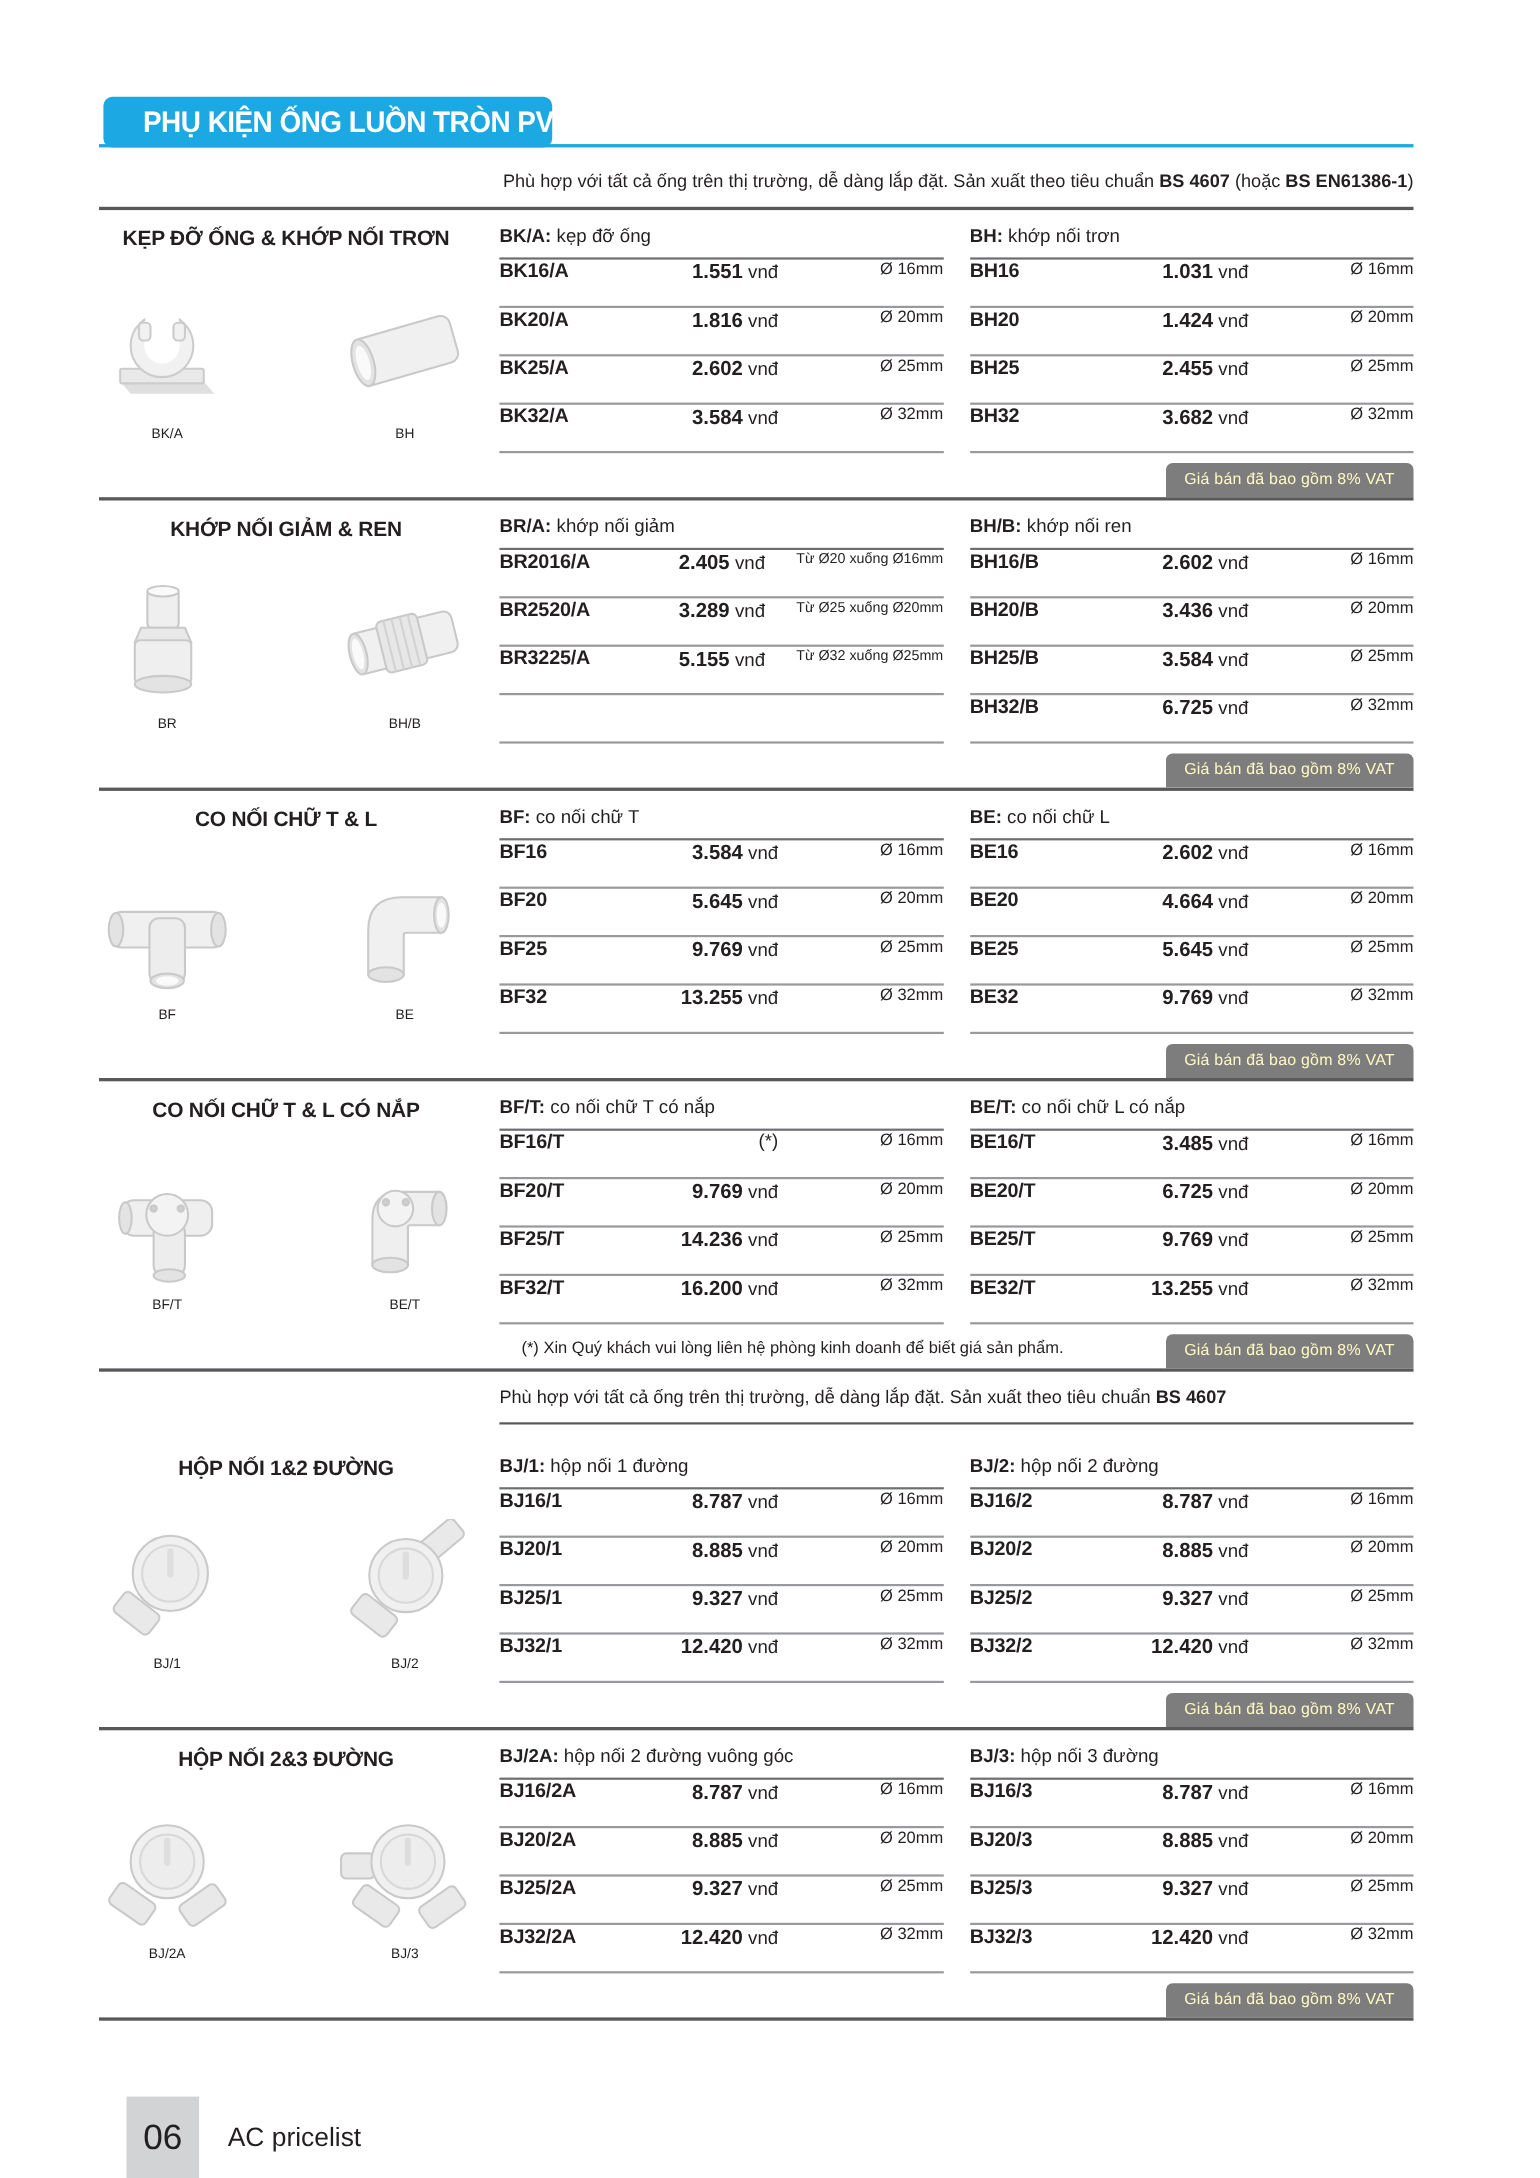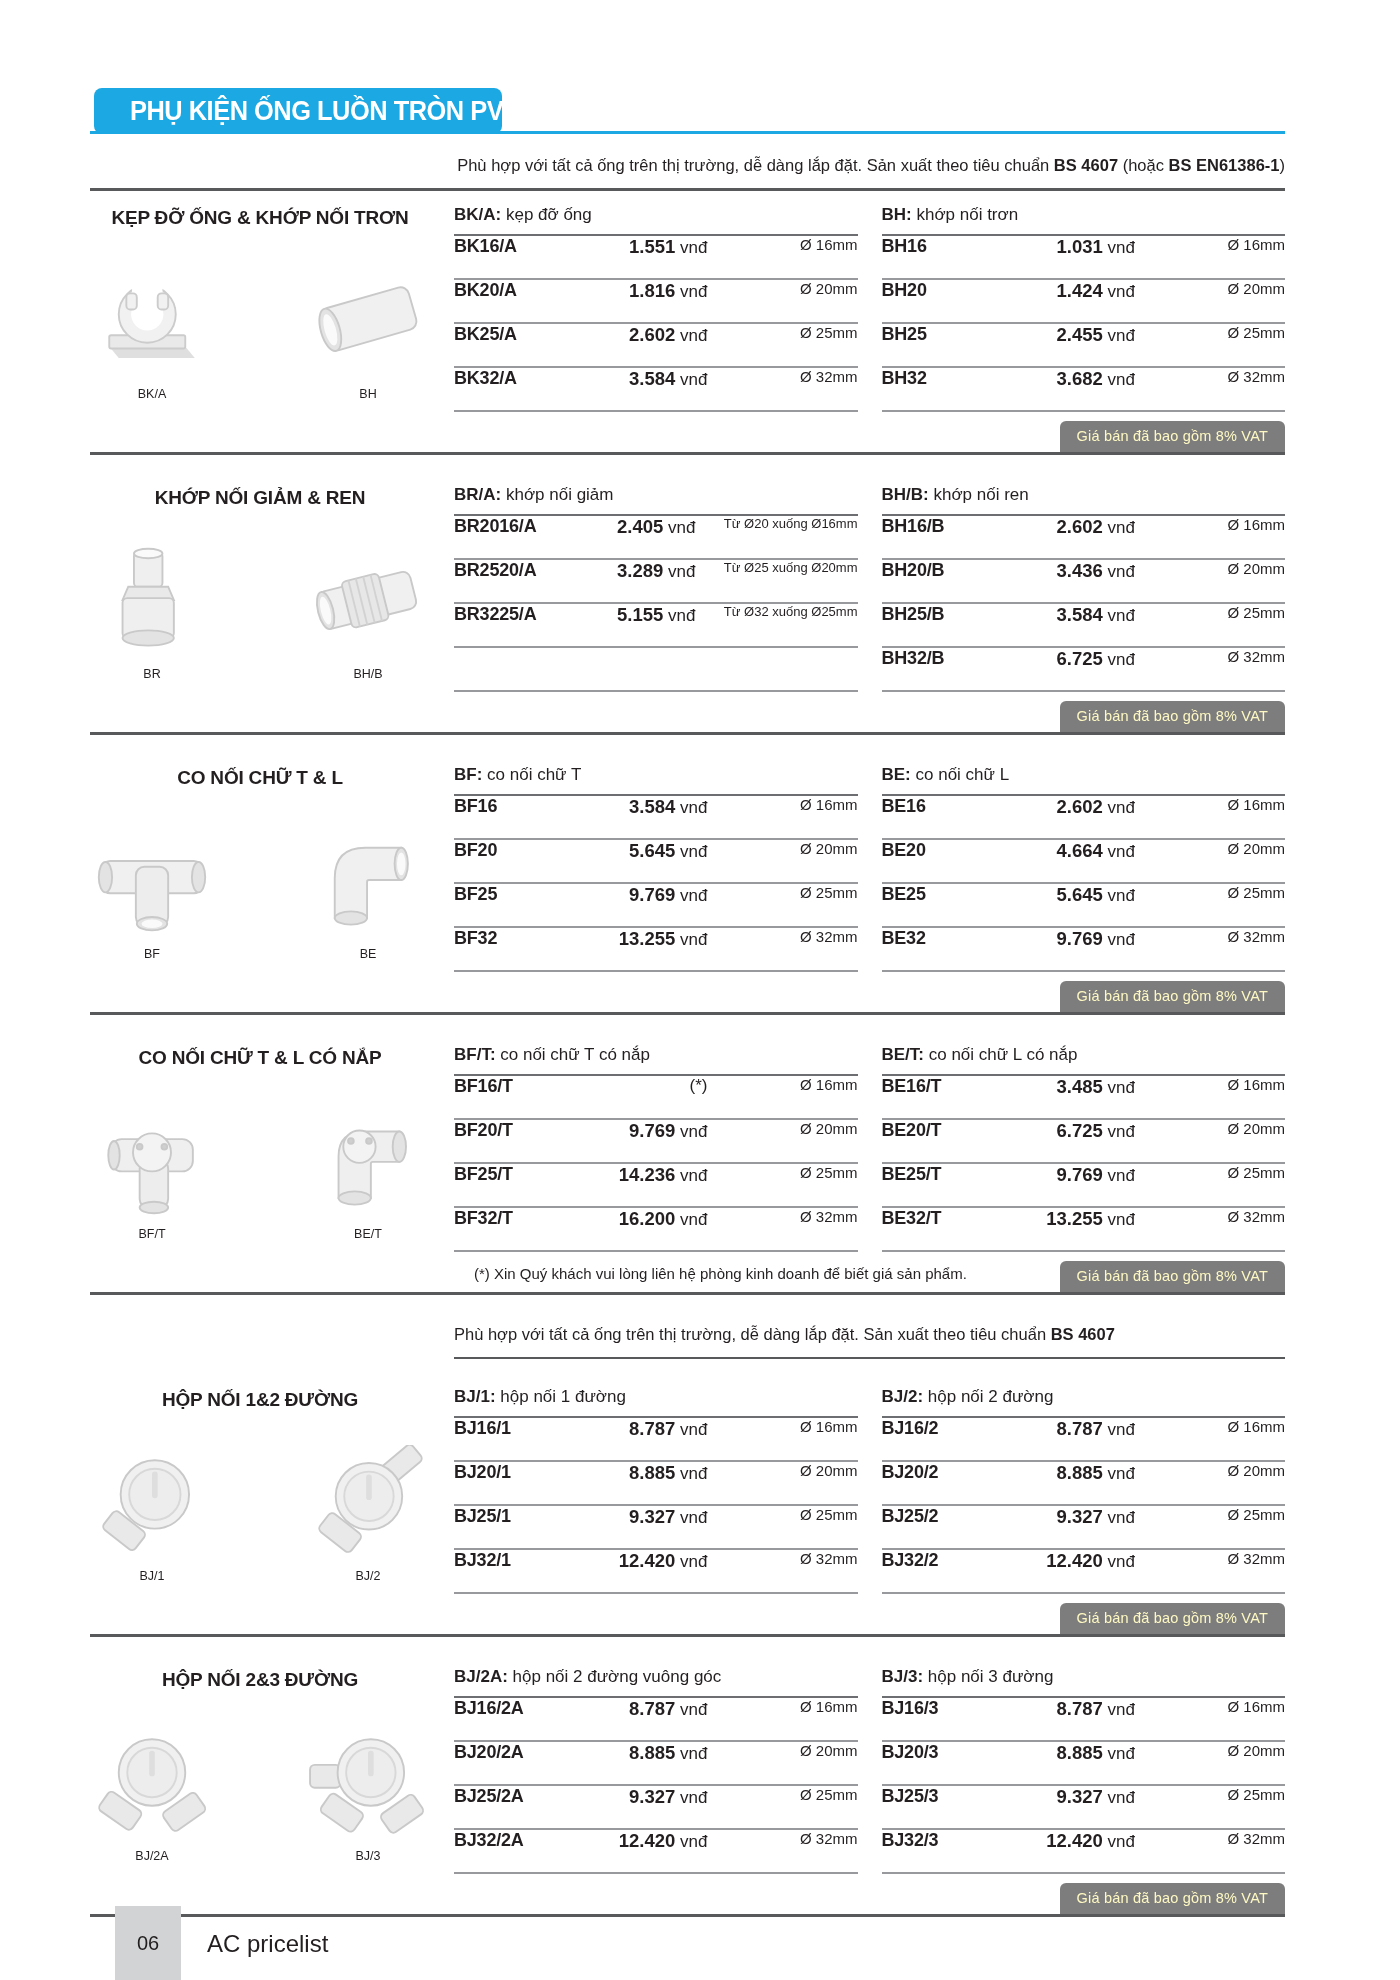--- a/index.html
+++ b/index.html
@@ -19,21 +19,21 @@
   .banner-row{position:relative;height:46px;}
   .banner-row::after{content:"";position:absolute;left:0;right:0;bottom:0;height:3px;background:var(--blue);}
   .banner{position:absolute;left:4px;top:0;bottom:0;width:408px;background:var(--blue);border-radius:8px;display:flex;align-items:center;padding-left:36px;z-index:1;text-align:center;}
   .banner span{color:#fff;font-size:27px;font-weight:700;letter-spacing:-.5px;white-space:nowrap;transform:scaleX(.94);transform-origin:left center;}
 
   .intro{margin:22px 0 0;text-align:right;font-size:16.5px;}
   .intro b{font-weight:700;}
   .top-divider{margin-top:13px;height:3px;background:var(--divider);}
 
   
-  #sections section{position:relative;border-bottom:3px solid var(--divider);padding-bottom:40px;margin-top:30px;}
+  #sections section{position:relative;border-bottom:3px solid var(--divider);padding-bottom:40px;margin-top:14px;}
   #sections section:first-child{margin-top:14px;}
   .sec-grid{display:grid;grid-template-columns:340px 1fr 1fr;column-gap:24px;}
   .label-col{padding-top:2px;}
   .sec-title{text-align:center;font-weight:700;font-size:19px;letter-spacing:-.2px;}
   .img-row{display:flex;justify-content:space-between;align-items:flex-end;gap:26px;margin-top:34px;}
   figure{margin:0;text-align:center;}
   .fitting svg{width:124px;height:114px;display:block;margin:0 auto;}
   figcaption{font-size:12.5px;margin-top:10px;}
 
   
@@ -47,21 +47,21 @@
   .p-size{flex:none;width:138px;text-align:right;font-size:15px;white-space:nowrap;}
   .p-size.small{font-size:13px;width:150px;}
 
   .vat-badge{position:absolute;right:0;bottom:0;background:var(--badge);color:#fef9c3;font-size:14.5px;padding:7px 17px 8px;border-radius:6px 6px 0 0;letter-spacing:.2px;white-space:nowrap;}
   .sec-note{position:absolute;left:384px;bottom:10px;font-size:15px;}
   .mid-intro{margin:0 0 28px 364px;font-size:16.5px;border-bottom:2px solid var(--divider);padding-bottom:13px;}
   .mid-intro b{font-weight:700;}
 
   
   .footer{position:absolute;left:115px;bottom:0;display:flex;align-items:flex-end;gap:26px;}
-  .page-num{width:66px;height:74px;background:#d1d3d4;display:flex;align-items:center;justify-content:center;font-size:20px;}
+  .page-num{width:66px;height:74px;background:#d1d3d4;display:flex;align-items:center;justify-content:center;font-size:32px;}
   .footer-text{font-size:24px;padding-bottom:22px;}
 </style>
 </head>
 <body>
 
 <div class="page">
 
   <div class="banner-row">
     <div class="banner">
       <span>PHỤ KIỆN ỐNG LUỒN TRÒN PVC</span>

